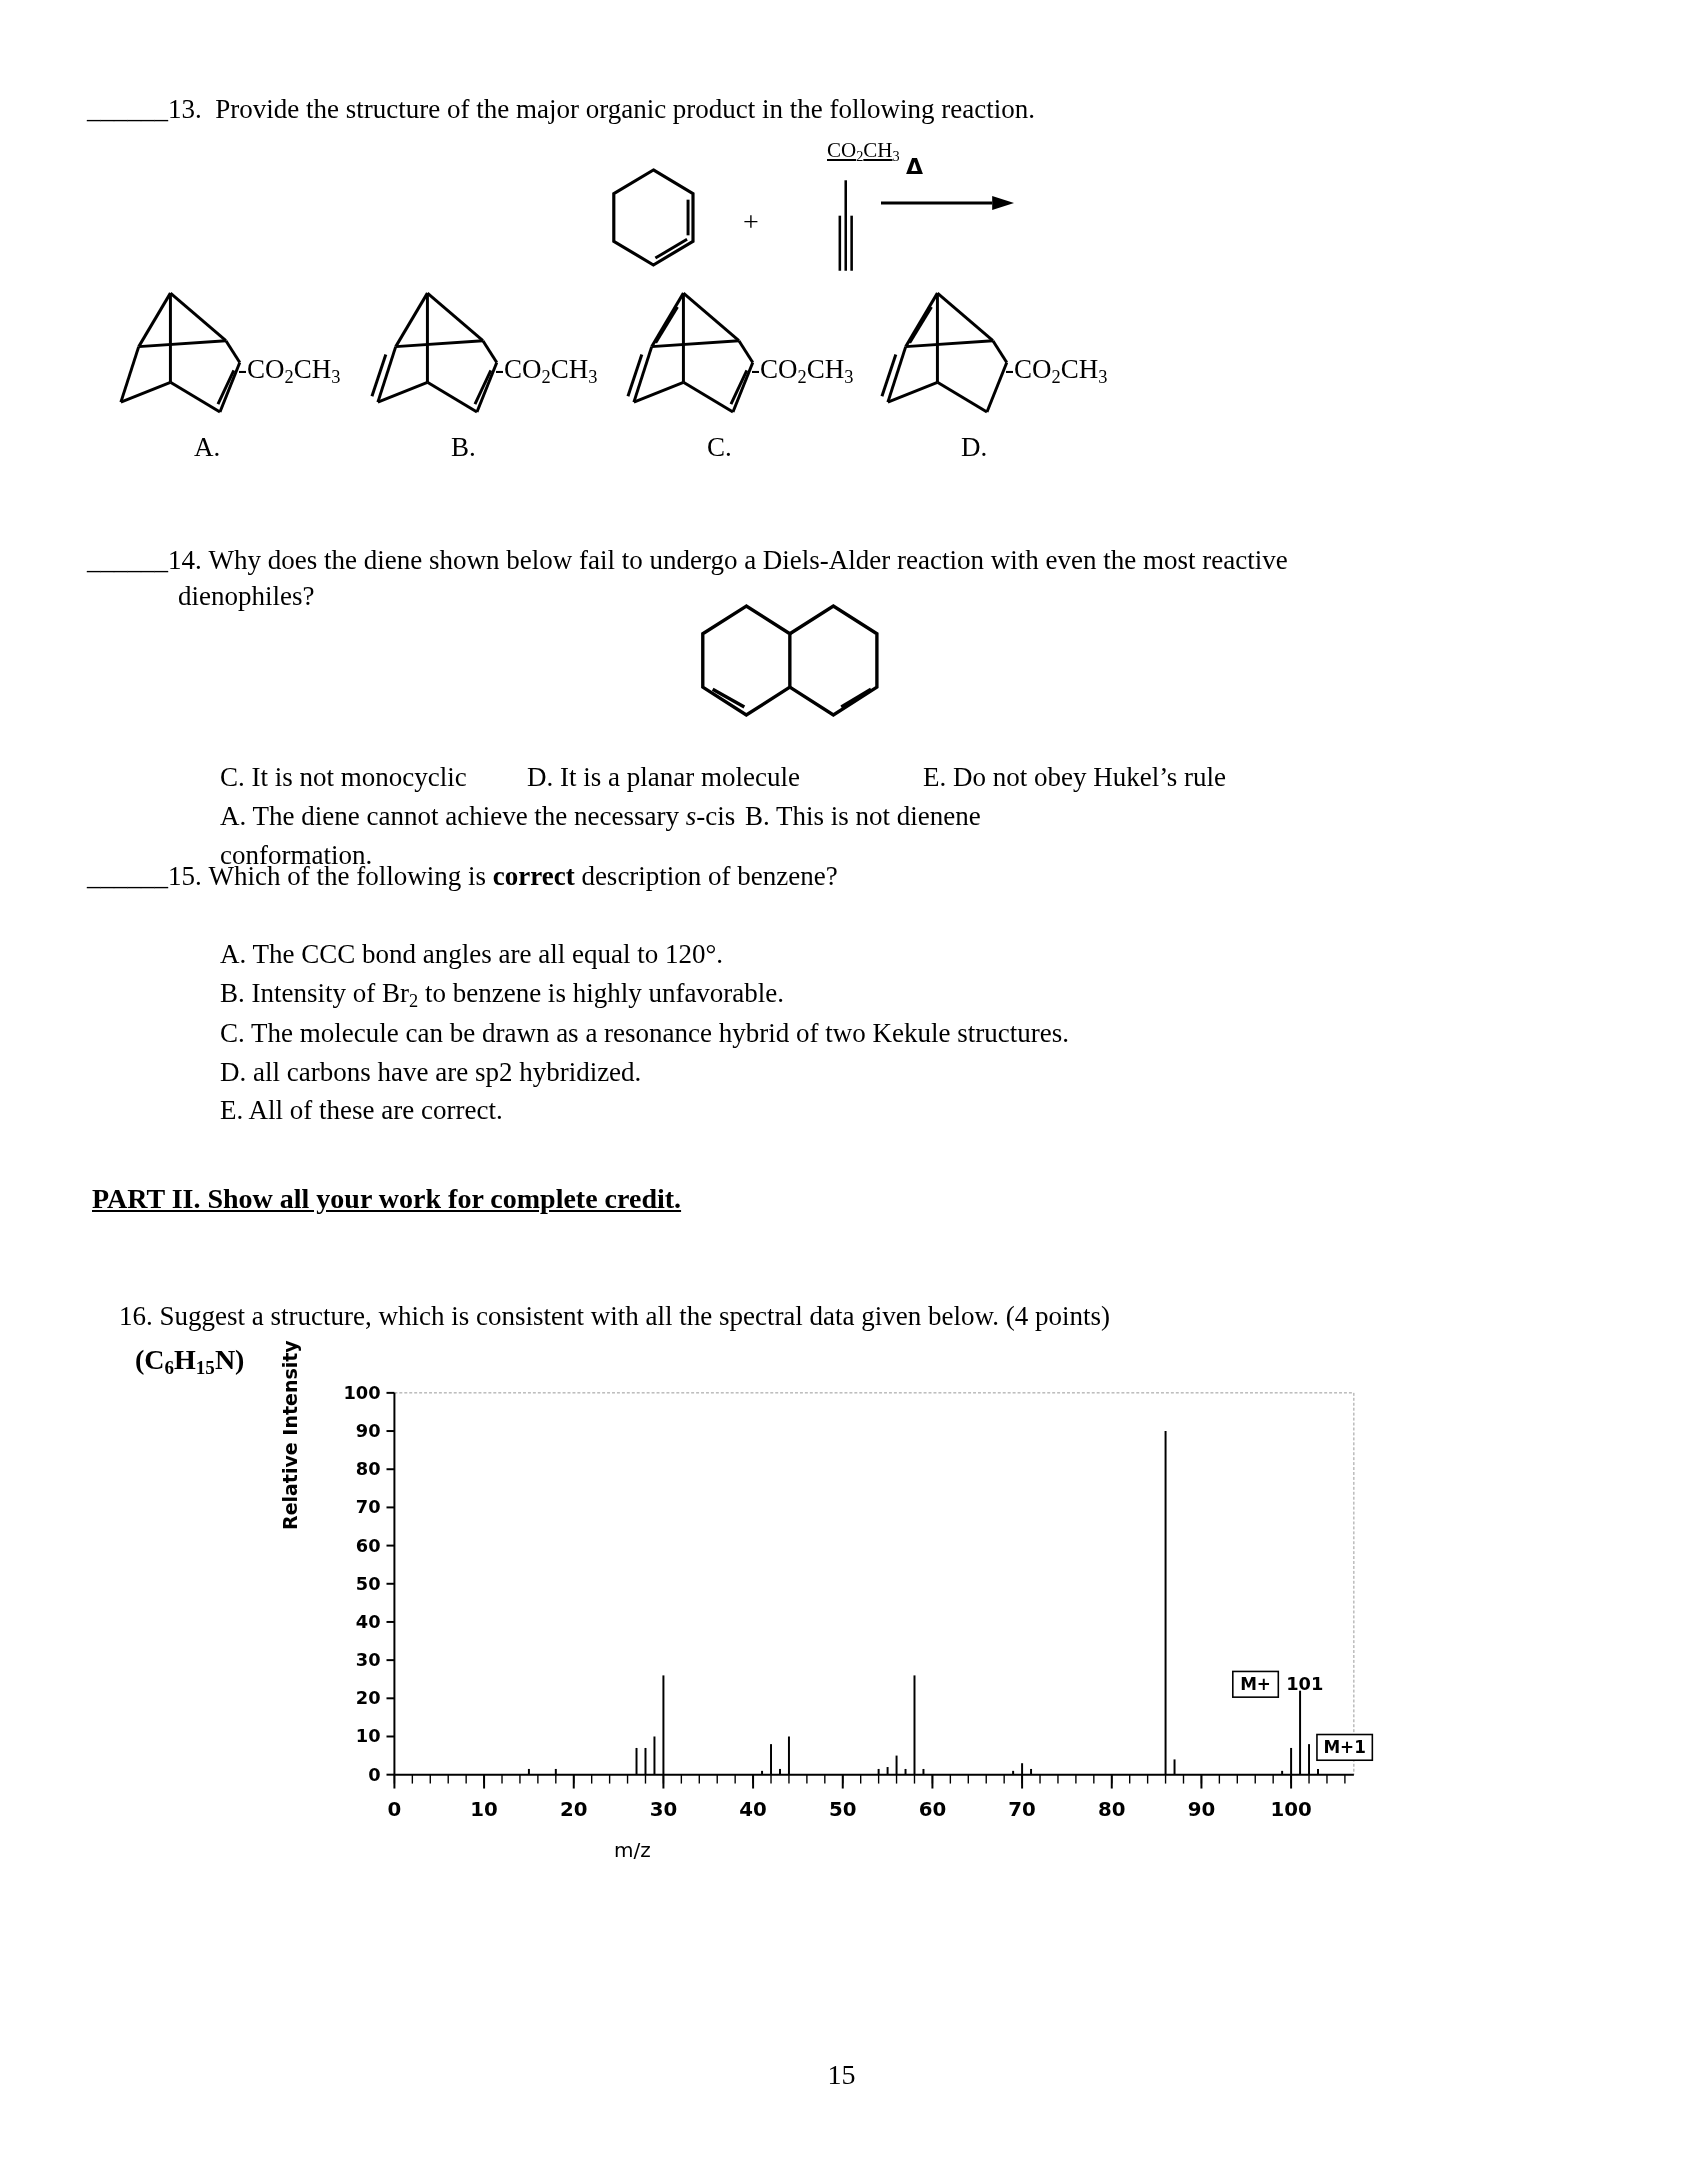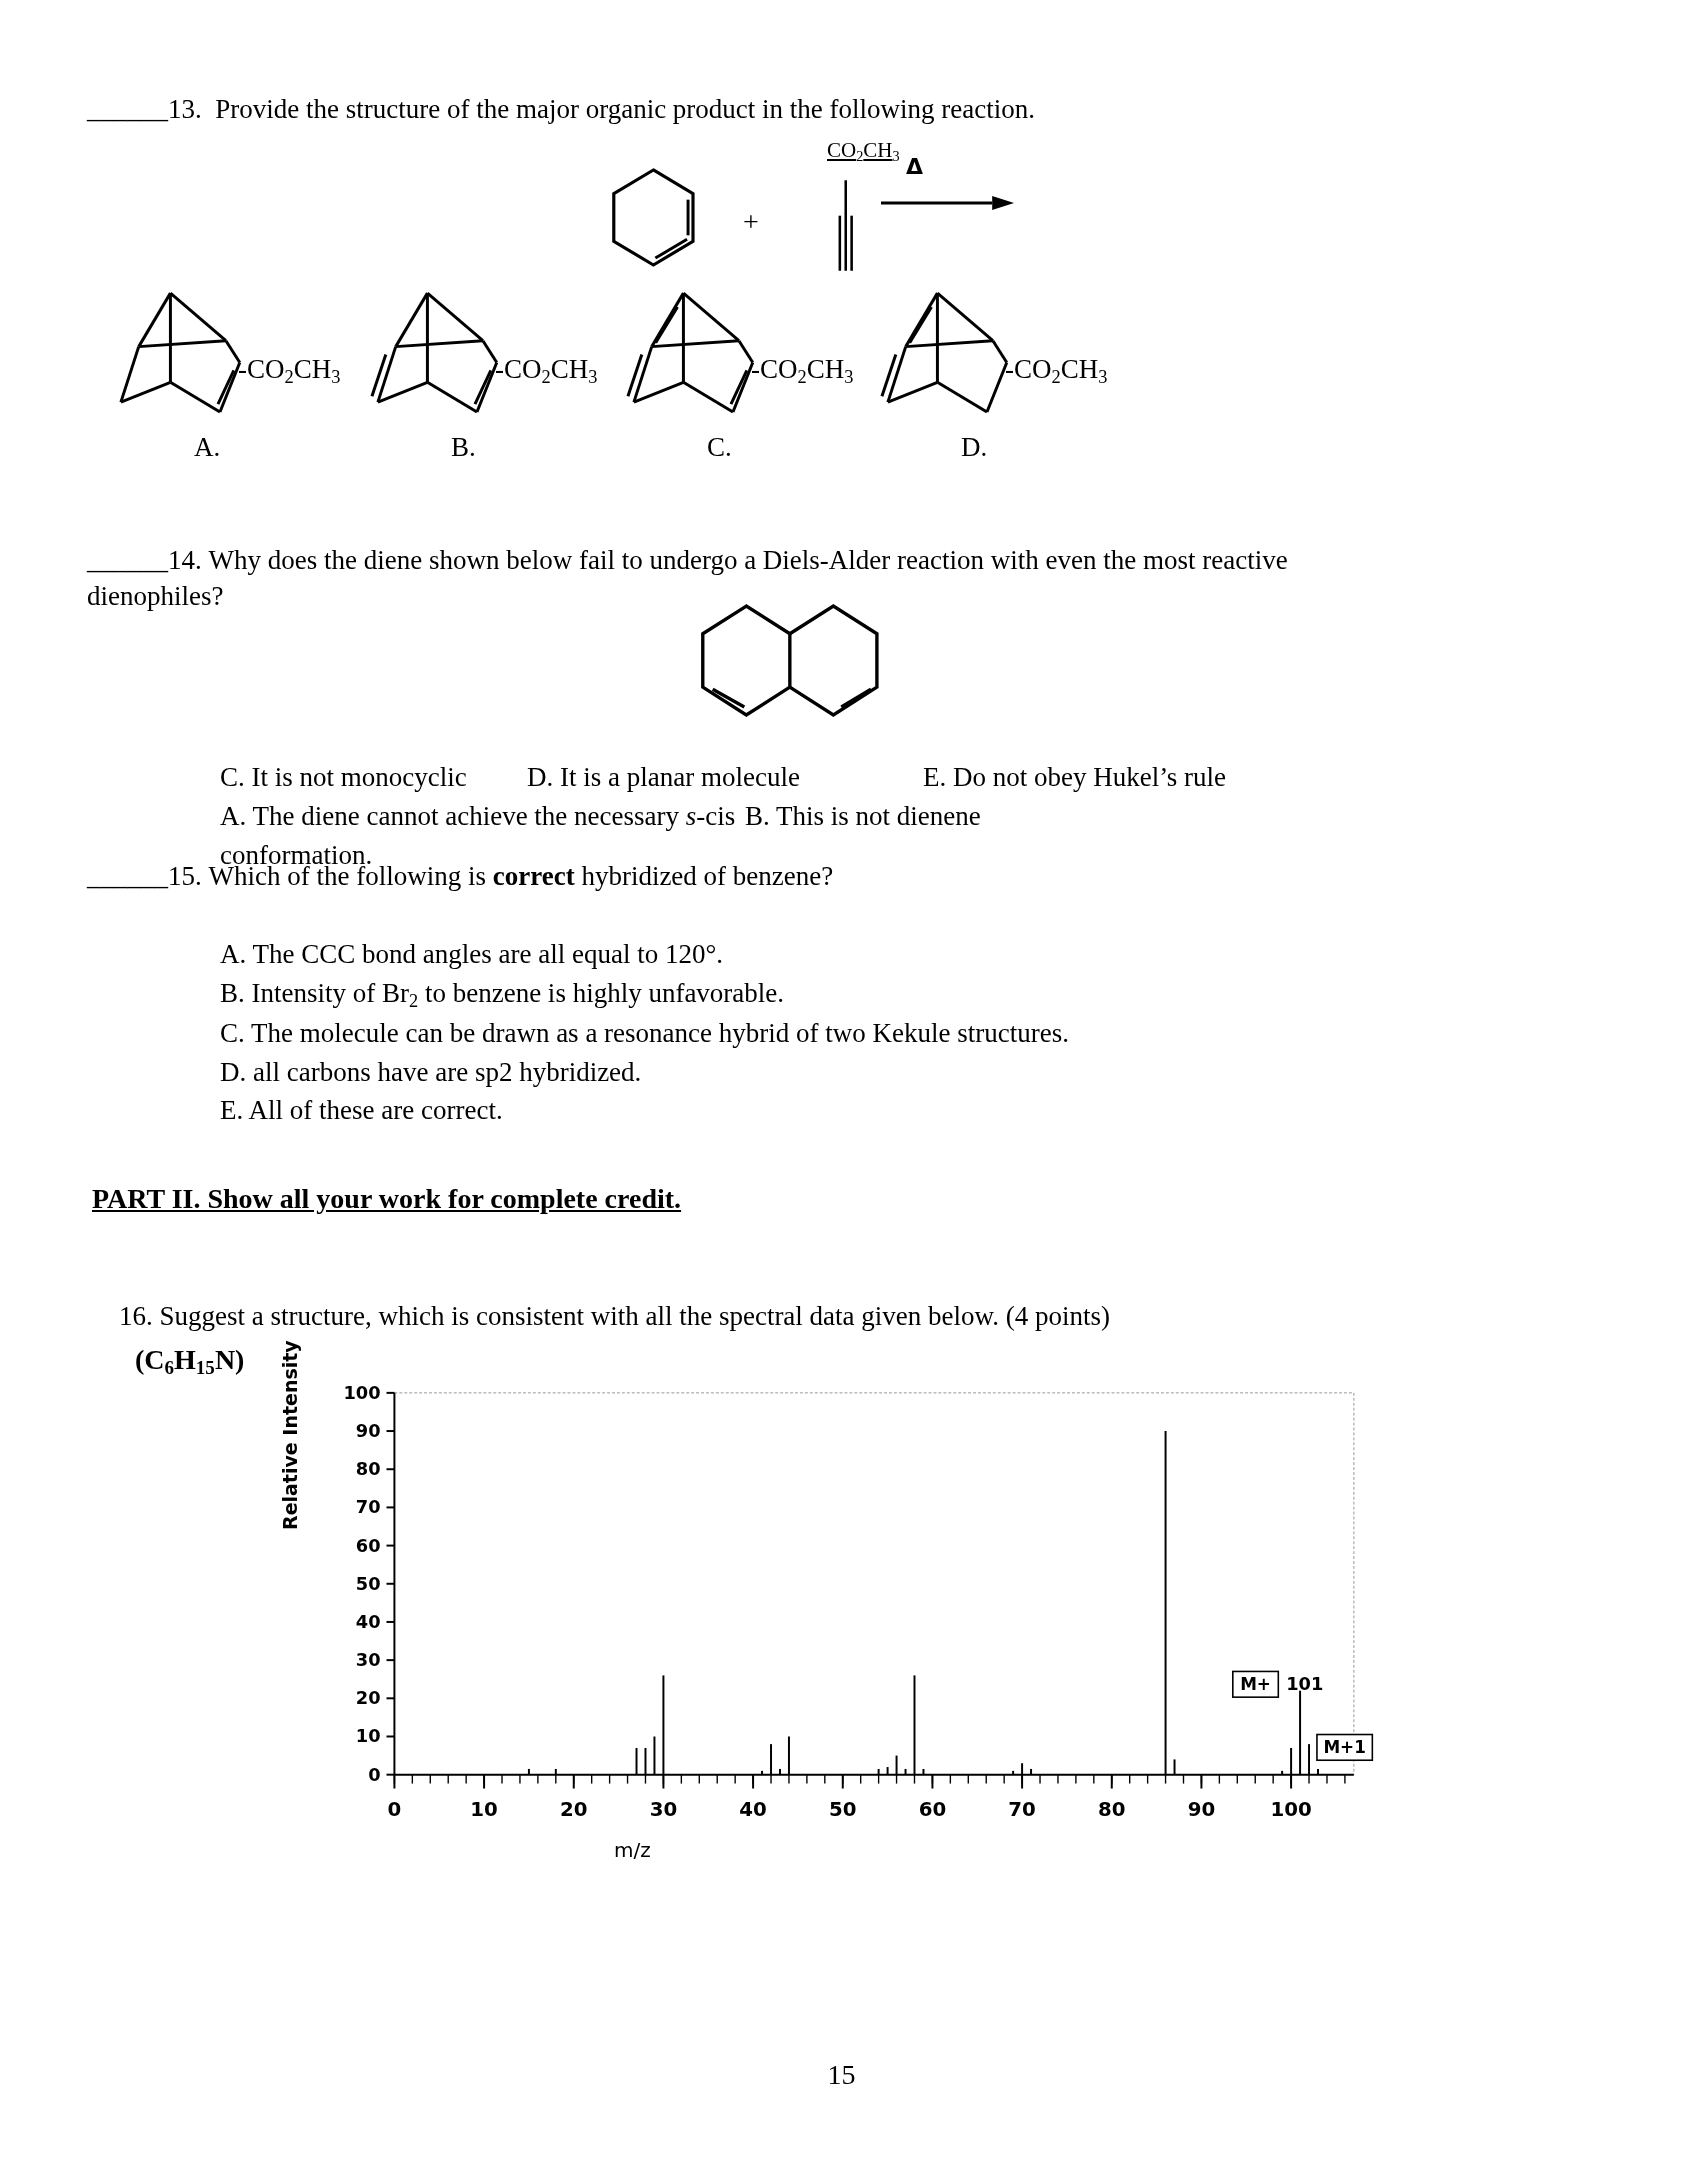--- a/index.html
+++ b/index.html
@@ -28,21 +28,21 @@
   #rxn .delta{position:absolute;left:312px;top:-4px;font-size:22px;font-family:"DejaVu Sans",sans-serif;font-weight:bold;}
   #rxn .estr{position:absolute;left:233px;top:-20px;font-size:21px;white-space:nowrap;text-decoration:underline;}
 
   #answers{position:absolute;left:109px;top:285px;width:1485px;height:178px;}
   .struct{position:absolute;width:327px;height:178px;}
   .struct .label{position:absolute;left:85px;top:147px;font-size:27px;}
   .struct .co2{position:absolute;left:210px;top:79px;font-size:27px;white-space:nowrap;}
 
   
   #q14{position:absolute;left:87px;top:543px;width:1515px;}
-  #q14 .cont{}
+  #q14 .cont{margin-left:91px;}
   #dieneFig{position:absolute;left:683px;top:594px;width:277px;height:129px;}
   #q14opts{position:absolute;left:220px;top:758px;width:1307px;font-size:27px;line-height:1.45;}
   #q14opts .row{display:flex;}
   #q14opts .c1{width:525px;}
   #q14opts .c2{width:307px;}
   #q14opts .c3{width:396px;}
 
   
   #q15{position:absolute;left:87px;top:859px;width:1386px;}
   #q15opts{position:absolute;left:220px;top:935px;font-size:27px;line-height:1.43;}
@@ -219,21 +219,21 @@
         <span>The diene cannot achieve the necessary </span><span class="ital">s</span><span>-cis conformation.</span>
       </div>
       <div>
         <span>B.</span>
         <span>This is not dienene</span>
       </div>
     </div>
   </div>
 
   <div id="q15" class="q-line">
-    <span>______</span><span>15.</span>&nbsp;<span>Which of the following is </span><span class="bold">correct</span><span> hybridized of benzene?</span>
+    <span>______</span><span>15.</span>&nbsp;<span>Which of the following is </span><span class="bold">correct</span><span> description of benzene?</span>
   </div>
 
   <div id="q15opts">
     <div>
       <span>A.</span>
       <span>The CCC bond angles are all equal to 120°.</span>
     </div>
     <div>
       <span>B.</span>
       <span>Intensity of Br</span><sub>2</sub><span> to benzene is highly unfavorable.</span>

